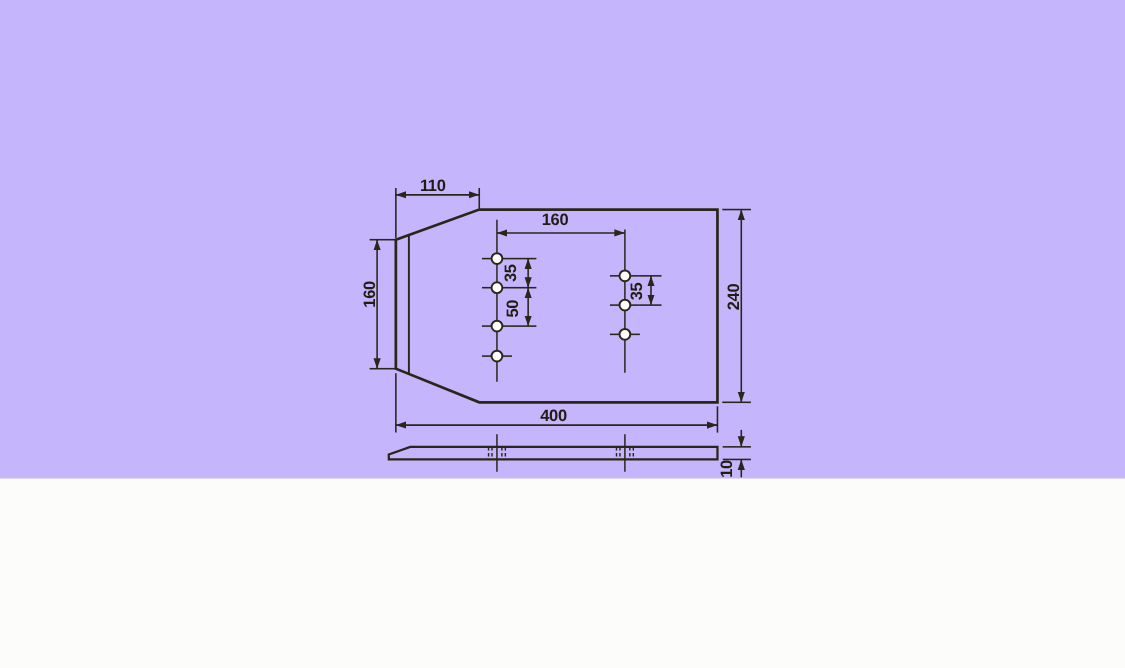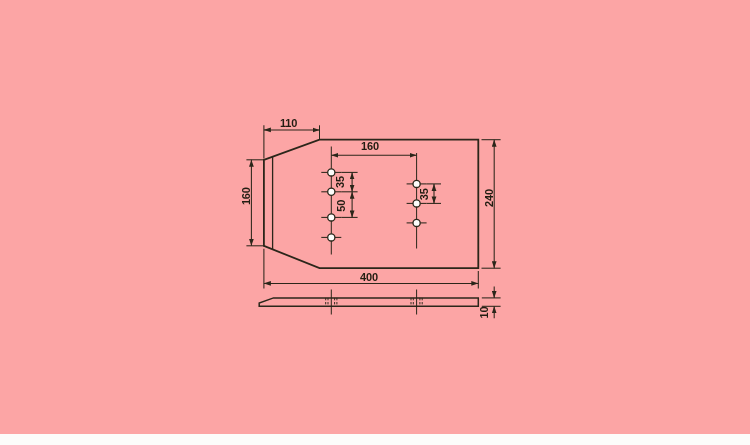--- a/index.html
+++ b/index.html
@@ -7,22 +7,22 @@
     padding: 0;
     width: 750px;
     height: 445px;
     background: #fcfcfa;
     overflow: hidden;
     font-family: "Liberation Sans", sans-serif;
   }
   .stage {
     position: relative;
     width: 750px;
-    height: 434px;
-    background: #fca5a5;
+    height: 319px;
+    background: #c4b5fd;
   }
   svg { display: block; }
 
   .ol   { stroke: #2b261a; stroke-width: 1.8; fill: none; stroke-linejoin: miter; }
   .ol2  { stroke: #2b261a; stroke-width: 1.5; fill: none; stroke-linejoin: miter; }
   .bev  { stroke: #2b261a; stroke-width: 1.3; fill: none; }
   .thin { stroke: #2b261a; stroke-width: 1.05; fill: none; }
   .ctr  { stroke: #2b261a; stroke-width: 1.0; fill: none; }
   .hole { stroke: #2b261a; stroke-width: 1.3; fill: #fcfcfa; }
   .dash { stroke: #2b261a; stroke-width: 0.95; fill: none; stroke-dasharray: 2.4 1.7; }

